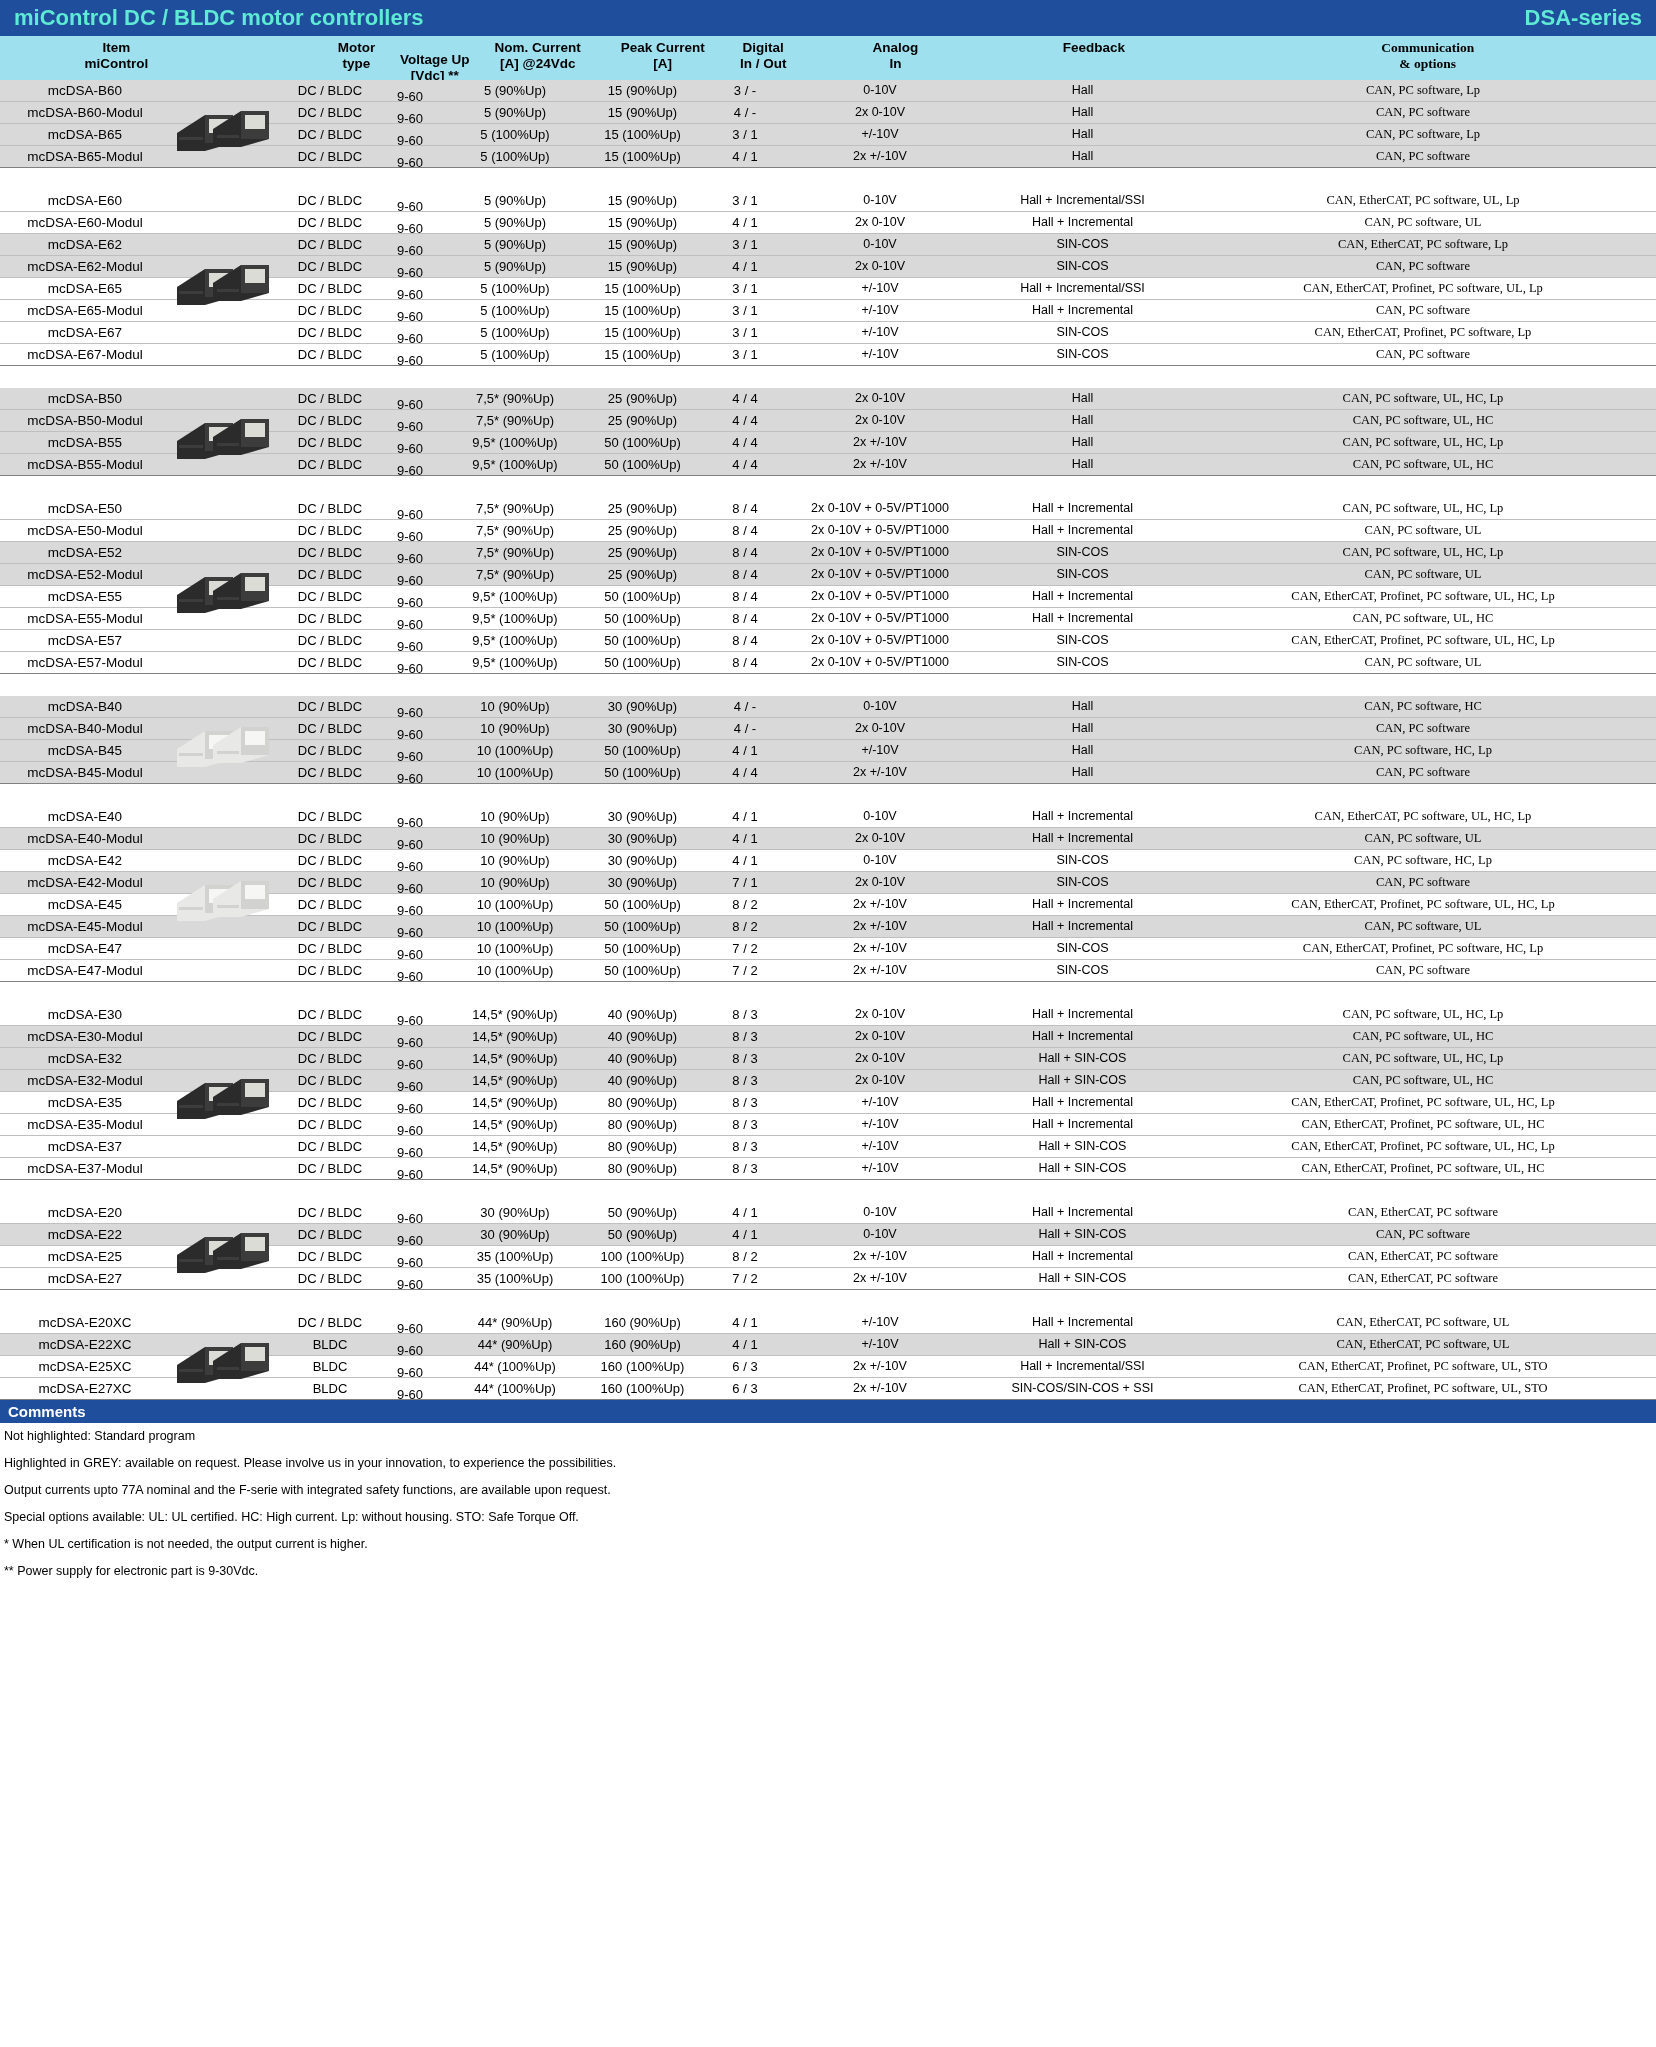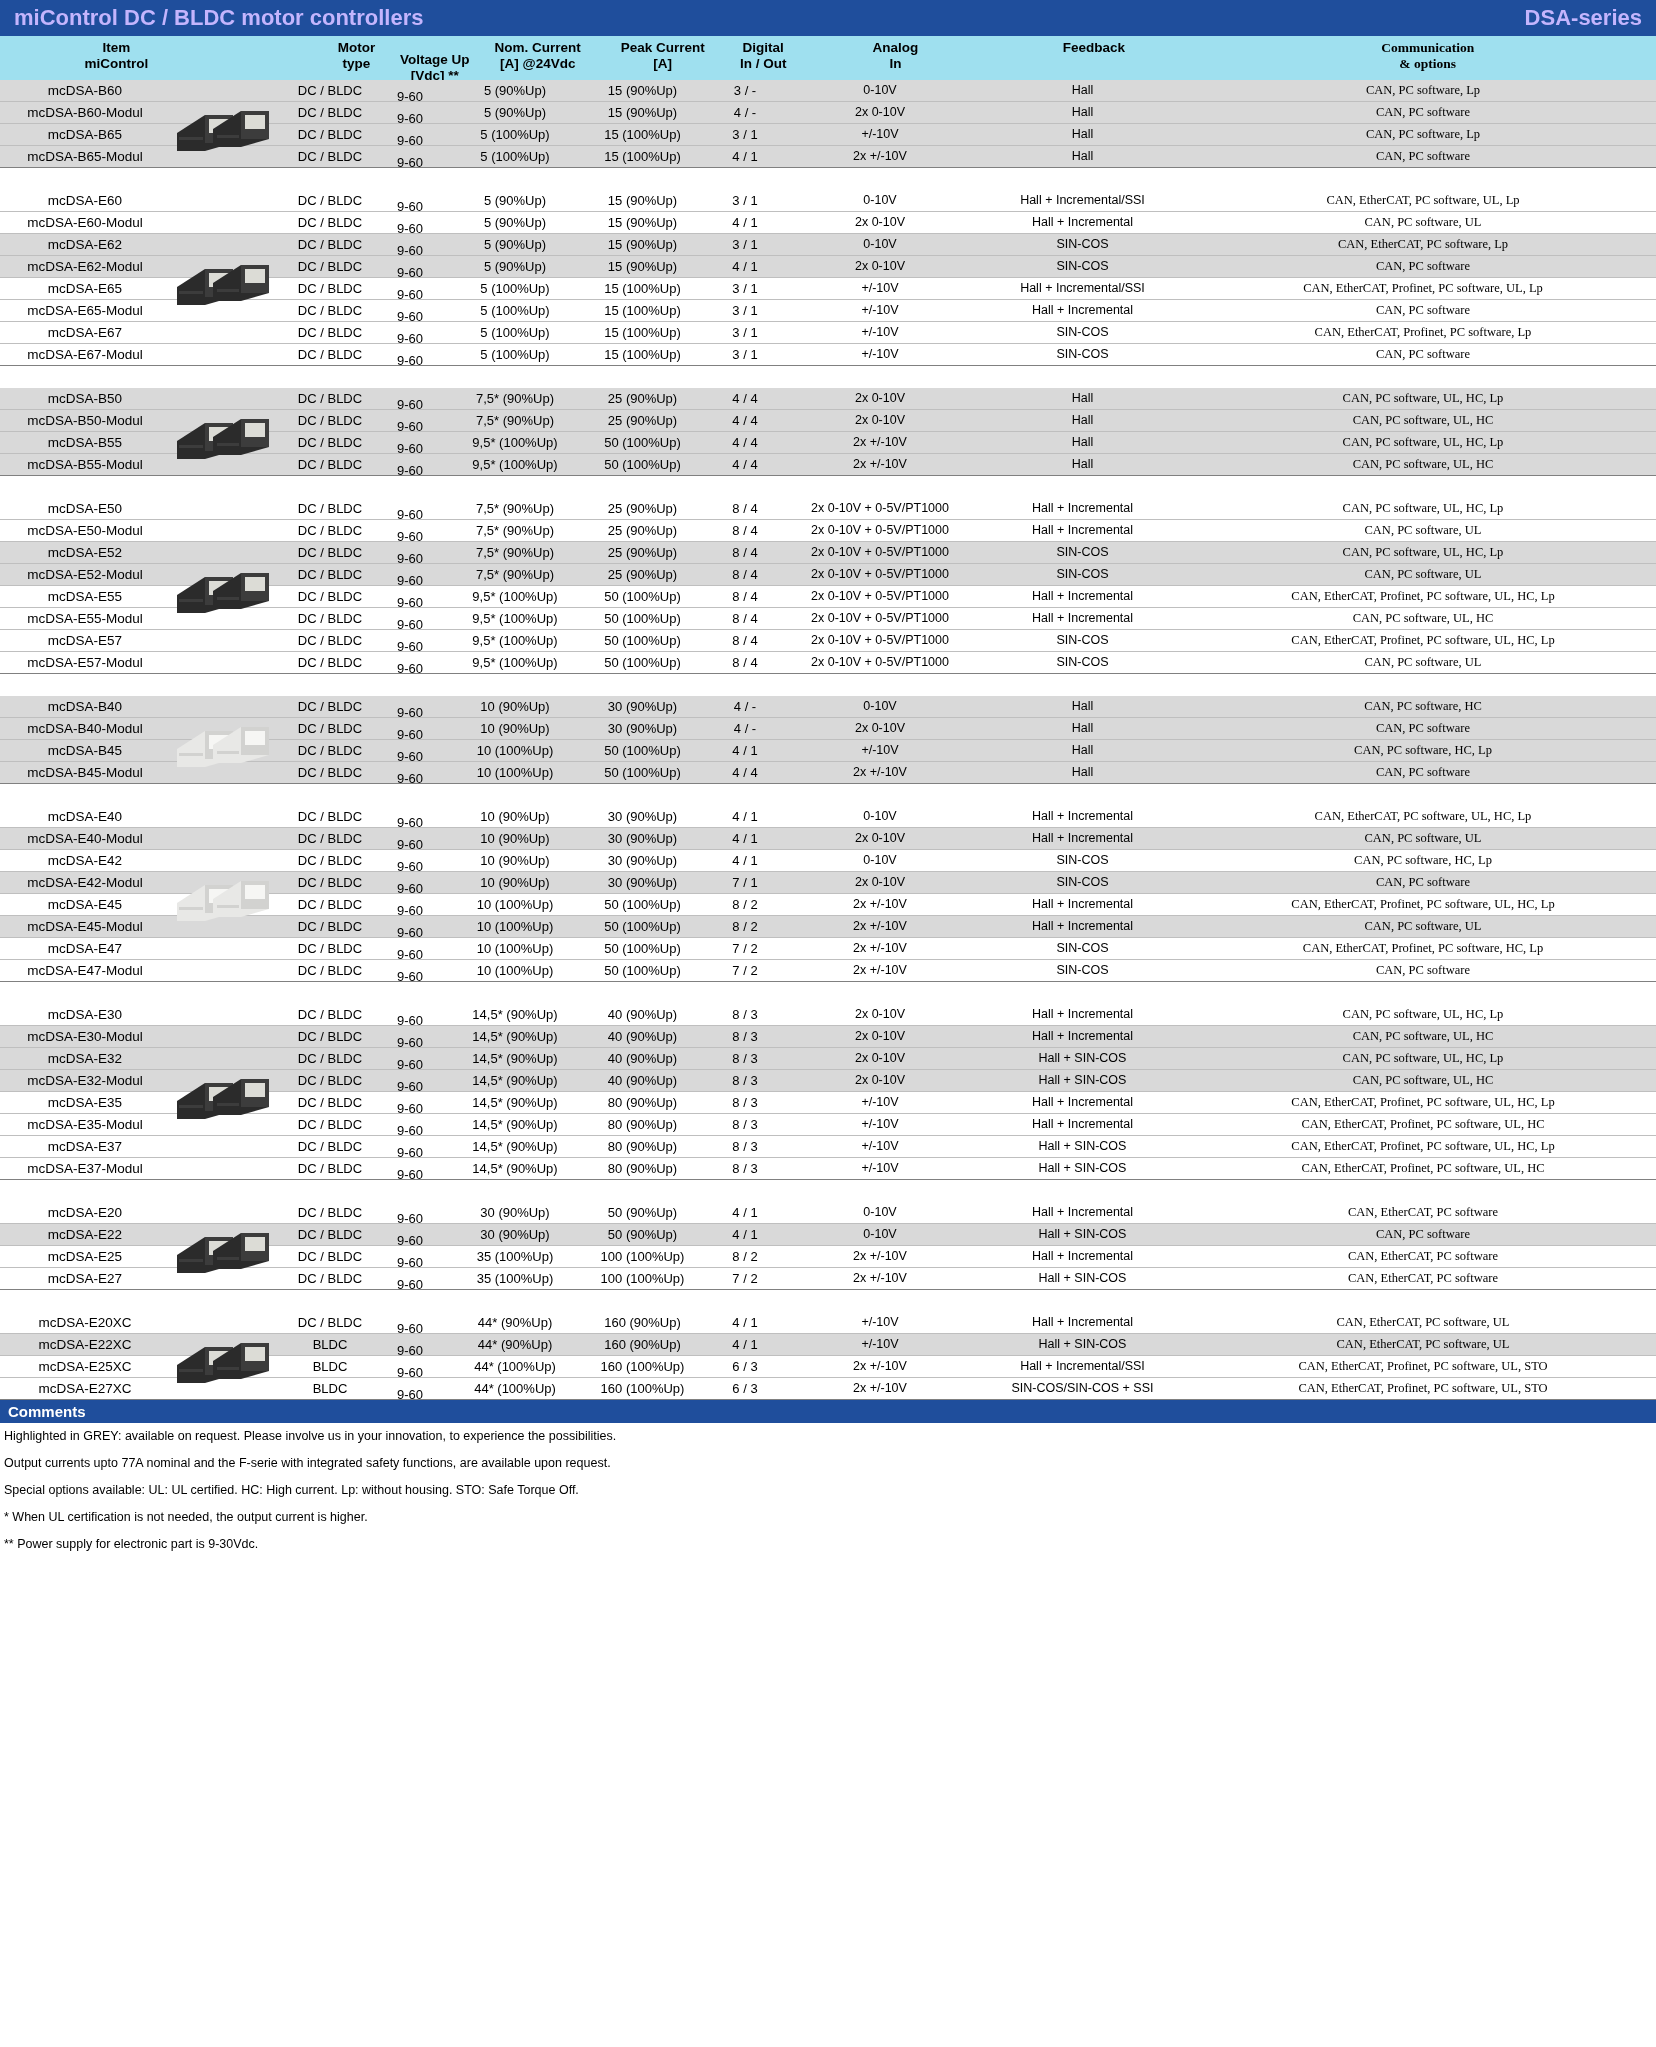--- a/index.html
+++ b/index.html
@@ -11,21 +11,21 @@
     width: 1656px;
     font-family: "Liberation Sans", sans-serif;
     color: #000;
     -webkit-font-smoothing: antialiased;
   }
   .page { width: 1656px; position: relative; }
 
   
   .titlebar {
     background: #1F4E9C;
-    color: #c4b5fd;
+    color: #5eead4;
     height: 36px;
     display: flex;
     align-items: center;
     justify-content: space-between;
     padding: 0 14px;
   }
   .titlebar .t-left {
     font-size: 22px;
     font-weight: bold;
   }
@@ -941,20 +941,21 @@
       <rect x="8" y="44" width="24" height="3" fill="#3c3c3c"></rect>
       <rect x="46" y="42" width="22" height="3" fill="#3c3c3c"></rect>
     </g>
   </svg>
         </div>
       </div>
     </div>
 
   <div class="comments-bar">Comments</div>
   <div class="comments-body" id="comments-body">
+      <p>Not highlighted: Standard program</p>
       <p>Highlighted in GREY: available on request. Please involve us in your innovation, to experience the possibilities.</p>
       <p>Output currents upto 77A nominal and the F-serie with integrated safety functions, are available upon request.</p>
       <p>Special options available: UL: UL certified. HC: High current. Lp: without housing. STO: Safe Torque Off.</p>
       <p>* When UL certification is not needed, the output current is higher.</p>
       <p>** Power supply for electronic part is 9-30Vdc.</p>
     </div>
 
 </div>
 
 </body></html>

